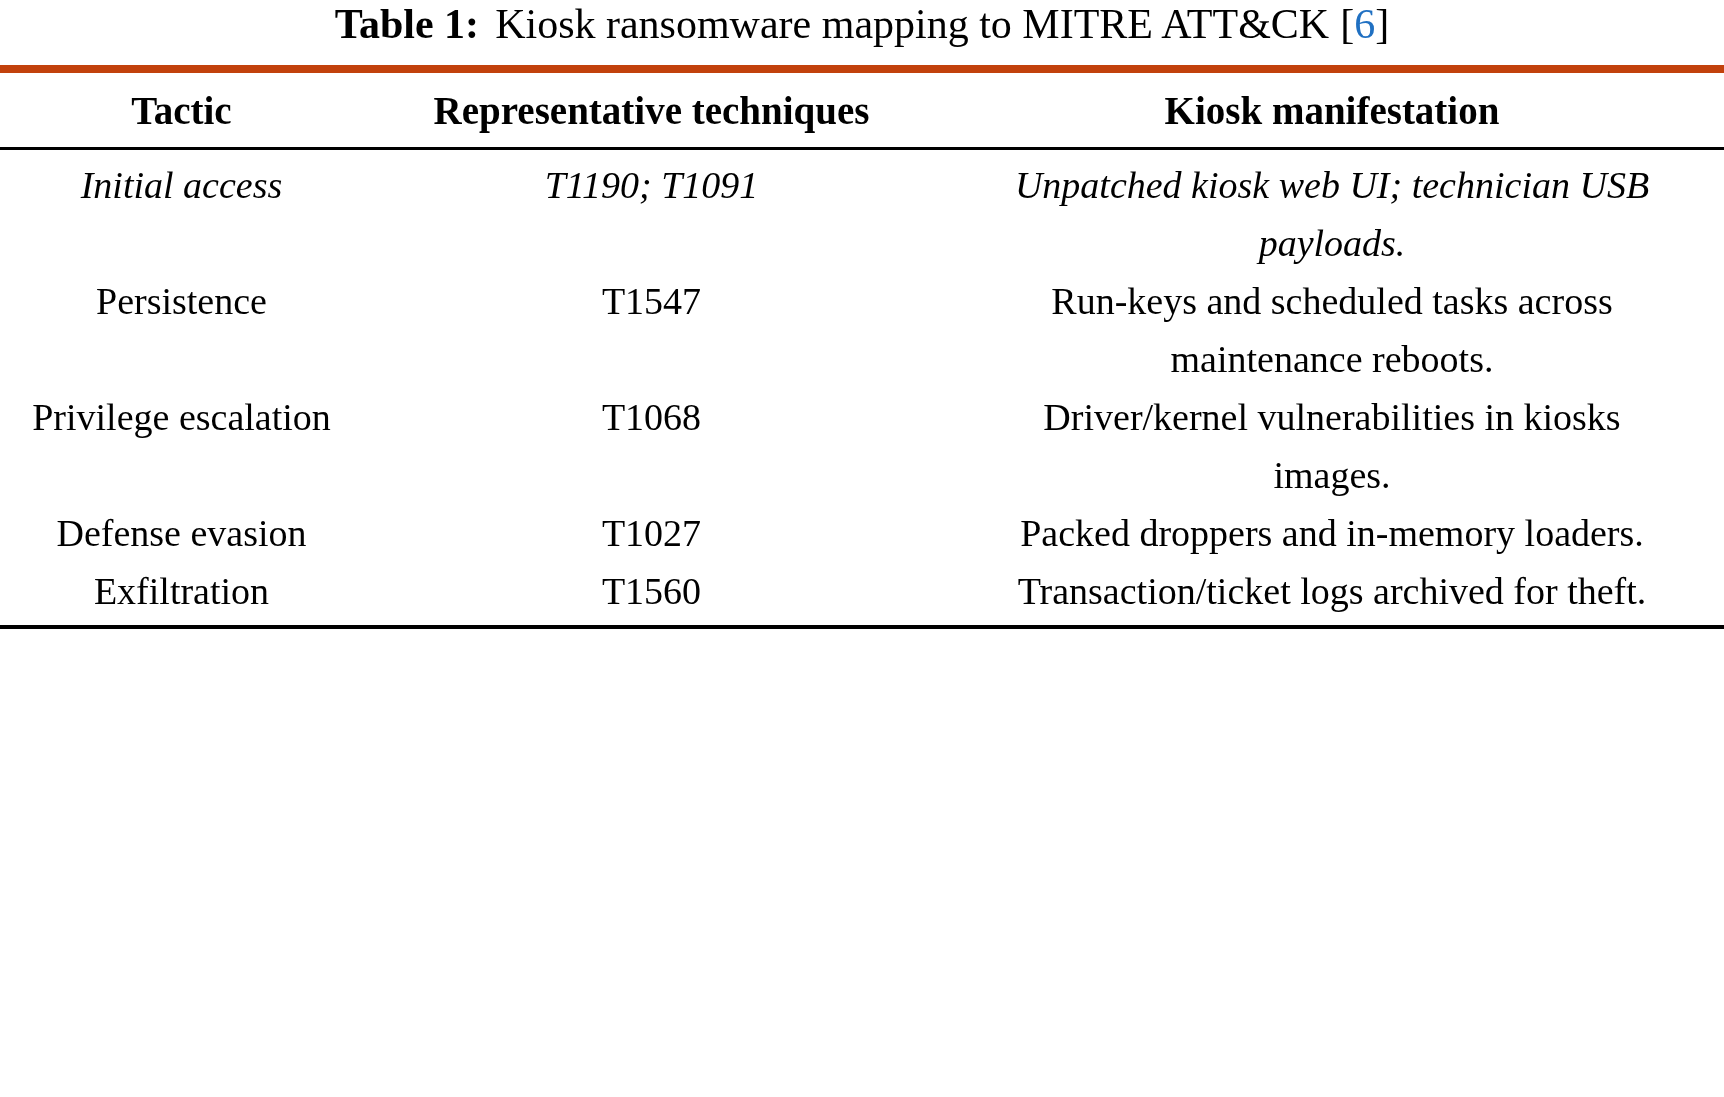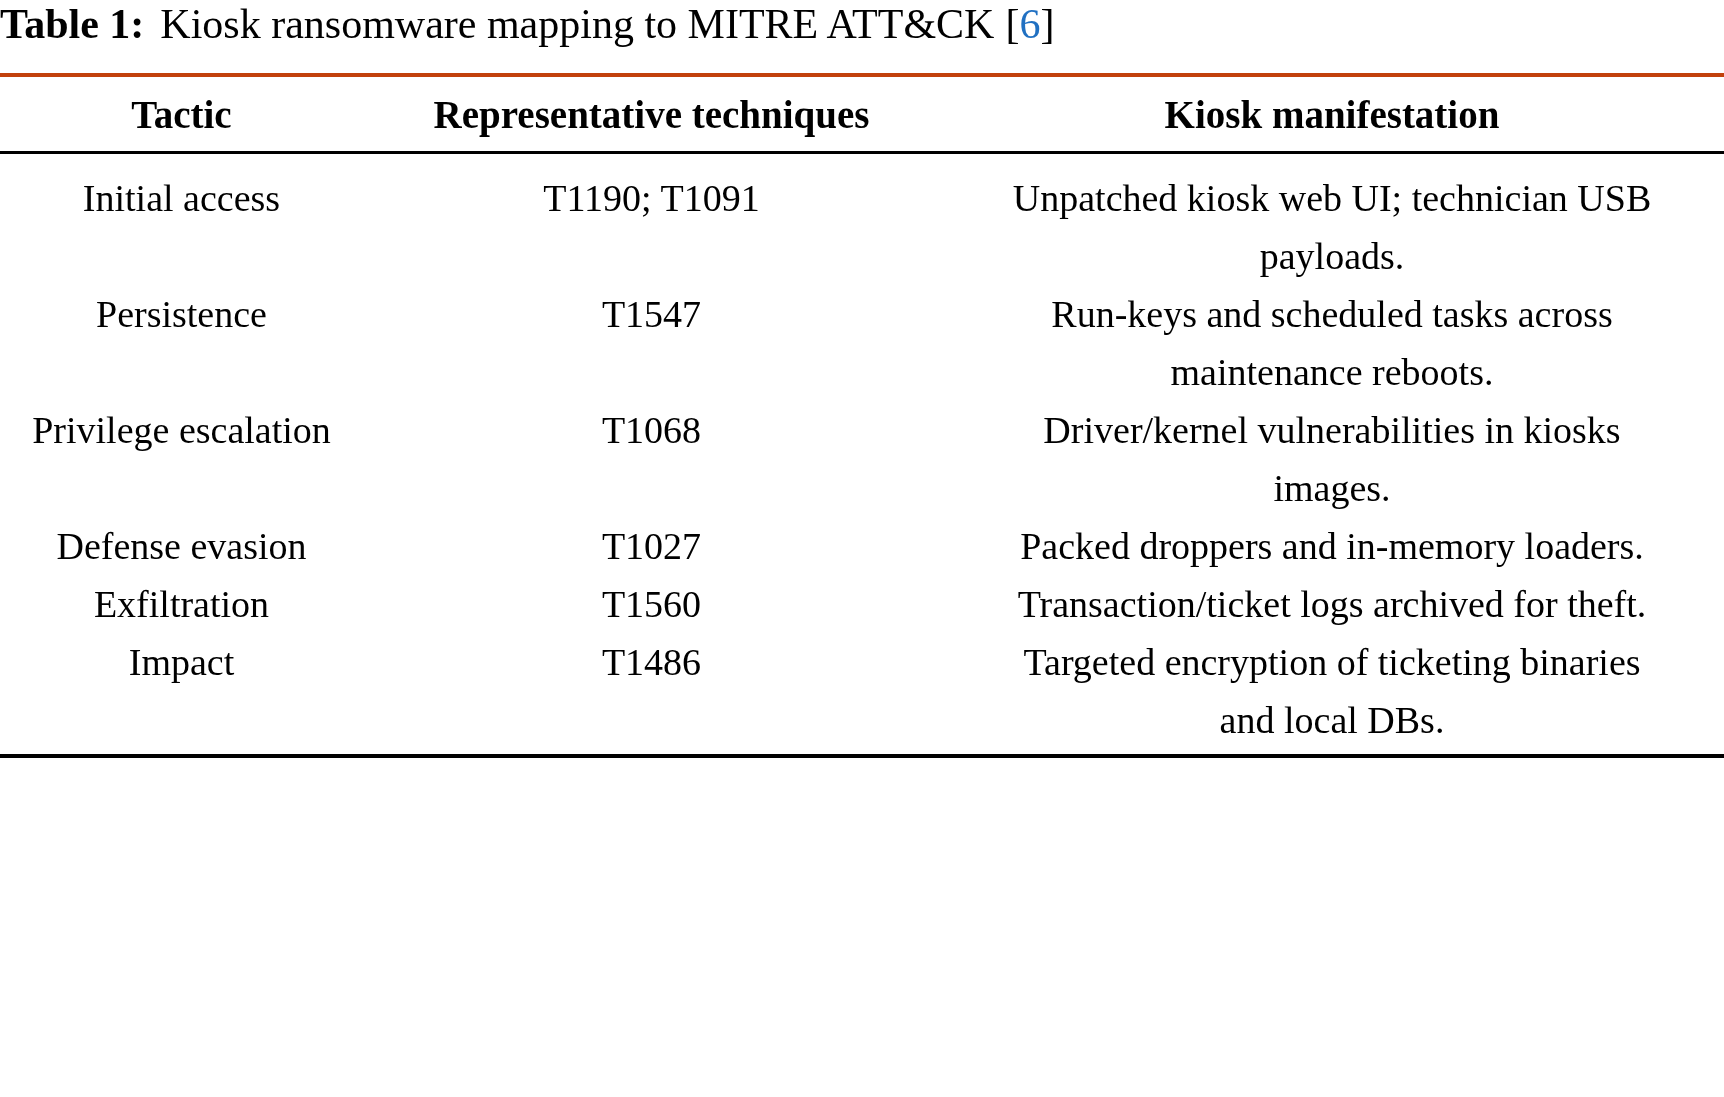--- a/index.html
+++ b/index.html
@@ -8,21 +8,21 @@
     background: #ffffff;
   }
   body {
     width: 1724px;
     height: 1097px;
     overflow: hidden;
     color: #000000;
     font-family: "Liberation Serif", serif;
   }
   .caption {
-    text-align: left;
+    text-align: center;
     font-size: 42px;
     line-height: 48px;
     padding-top: 0;
     white-space: nowrap;
   }
   .caption .cap-label {
     font-weight: bold;
     margin-right: 16px;
   }
   .caption .cite-open {
@@ -30,22 +30,22 @@
   }
   .caption .cite {
     color: #2070c2;
     text-decoration: none;
     cursor: pointer;
   }
   table.mitre {
     width: 1724px;
     table-layout: fixed;
     border-collapse: collapse;
-    margin-top: 25px;
-    border-top: 4px solid #c2410c;
+    margin-top: 17px;
+    border-top: 8px solid #c2410c;
     border-bottom: 4px solid #000000;
   }
   col.c1 { width: 363px; }
   col.c2 { width: 577px; }
   col.c3 { width: 784px; }
   th {
     font-size: 39px;
     font-weight: bold;
     line-height: 48px;
     text-align: center;
@@ -53,21 +53,21 @@
     border-bottom: 3px solid #000000;
   }
   td {
     font-size: 38px;
     line-height: 58px;
     text-align: center;
     vertical-align: top;
     padding: 0;
     white-space: pre-line;
   }
-  tbody tr:first-child td { padding-top: 15px; }
+  tbody tr:first-child td { padding-top: 6px; font-style: italic; }
   tbody tr:last-child td { padding-bottom: 5px; }
 </style>
 </head>
 <body>
 
 <div class="caption">
   <span class="cap-label">Table 1:</span><span>Kiosk ransomware mapping to MITRE ATT&amp;CK</span><span class="cite-open">[</span><a class="cite">6</a><span>]</span>
 </div>
 
 <table class="mitre">
@@ -105,20 +105,14 @@
     <tr>
       <td>Defense evasion</td>
       <td>T1027</td>
       <td>Packed droppers and in-memory loaders.</td>
     </tr>
     <tr>
       <td>Exfiltration</td>
       <td>T1560</td>
       <td>Transaction/ticket logs archived for theft.</td>
     </tr>
-    <tr>
-      <td>Impact</td>
-      <td>T1486</td>
-      <td>Targeted encryption of ticketing binaries
-and local DBs.</td>
-    </tr>
   </tbody>
 </table>
 
 </body></html>

